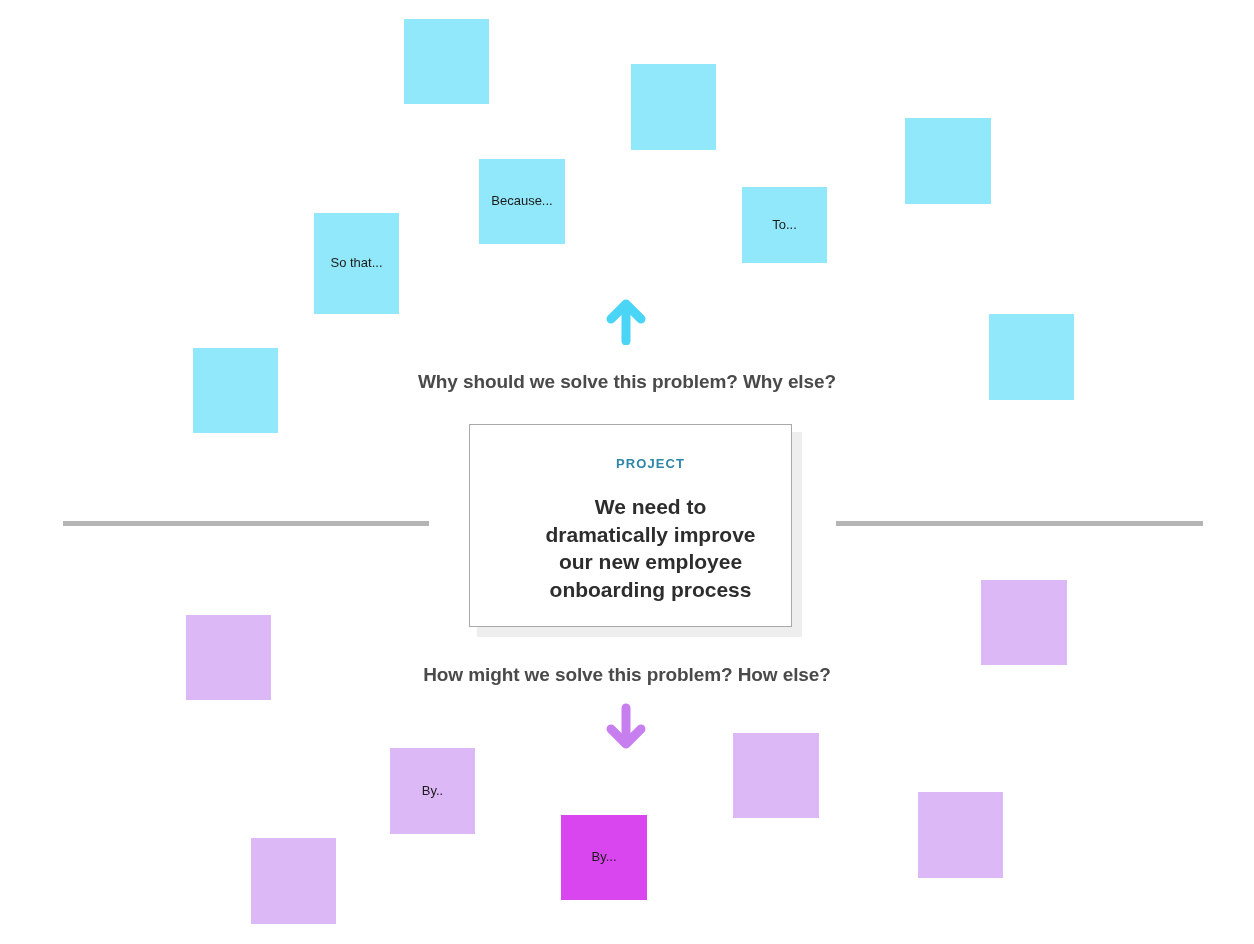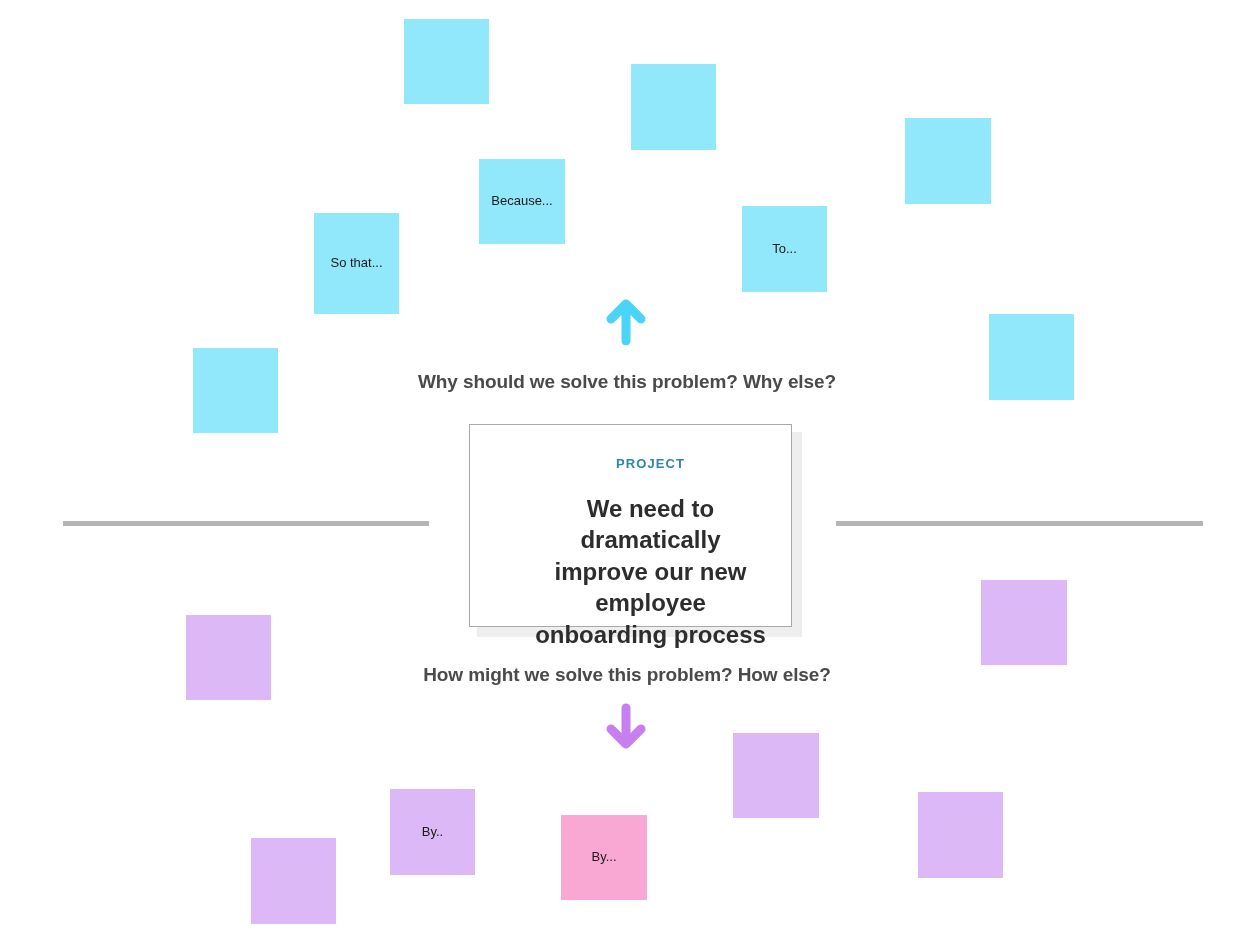--- a/index.html
+++ b/index.html
@@ -107,21 +107,21 @@
     font-size: 13px;
     font-weight: bold;
     letter-spacing: 1.1px;
     color: #2e86a8;
     user-select: none;
   }
   .card-title {
     margin-top: 22px;
     padding: 0 22px;
     font-family: "Liberation Sans", sans-serif;
-    font-size: 24px;
+    font-size: 21px;
     font-weight: bold;
     line-height: 1.31;
     color: #2d2d2d;
     text-align: center;
     user-select: none;
   }
 </style>
 </head>
 <body>
 
@@ -133,21 +133,21 @@
       </div>
     <div class="note cyan" style="left: 631px; top: 64px; width: 85px; height: 86px; background: rgb(146, 232, 251);">
         <span></span>
       </div>
     <div class="note cyan" style="left: 905px; top: 118px; width: 86px; height: 86px; background: rgb(146, 232, 251);">
         <span></span>
       </div>
     <div class="note cyan" style="left: 479px; top: 159px; width: 86px; height: 85px; background: rgb(146, 232, 251);">
         <span>Because...</span>
       </div>
-    <div class="note cyan" style="left: 742px; top: 187px; width: 85px; height: 86px; background: rgb(146, 232, 251); margin-top: 19px;">
+    <div class="note cyan" style="left: 742px; top: 187px; width: 85px; height: 76px; background: rgb(146, 232, 251);">
         <span>To...</span>
       </div>
     <div class="note cyan" style="left: 314px; top: 213px; width: 85px; height: 101px; background: rgb(146, 232, 251);">
         <span>So that...</span>
       </div>
     <div class="note cyan" style="left: 989px; top: 314px; width: 85px; height: 86px; background: rgb(146, 232, 251);">
         <span></span>
       </div>
     <div class="note cyan" style="left: 193px; top: 348px; width: 85px; height: 85px; background: rgb(146, 232, 251);">
         <span></span>
@@ -157,27 +157,27 @@
   <div>
     <div class="note purple" style="left: 981px; top: 580px; width: 86px; height: 85px; background: rgb(221, 184, 247);">
         <span></span>
       </div>
     <div class="note purple" style="left: 186px; top: 615px; width: 85px; height: 85px; background: rgb(221, 184, 247);">
         <span></span>
       </div>
     <div class="note purple" style="left: 733px; top: 733px; width: 86px; height: 85px; background: rgb(221, 184, 247);">
         <span></span>
       </div>
-    <div class="note purple" style="left: 390px; top: 789px; width: 85px; height: 86px; background: rgb(221, 184, 247);">
+    <div class="note purple" style="left: 390px; top: 748px; width: 85px; height: 86px; background: rgb(221, 184, 247);">
         <span>By..</span>
       </div>
     <div class="note purple" style="left: 918px; top: 792px; width: 85px; height: 86px; background: rgb(221, 184, 247);">
         <span></span>
       </div>
-    <div class="note purple" style="left: 561px; top: 815px; width: 86px; height: 85px; background: #f9a8d4;">
+    <div class="note purple" style="left: 561px; top: 815px; width: 86px; height: 85px; background: #d946ef;">
         <span>By...</span>
       </div>
     <div class="note purple" style="left: 251px; top: 838px; width: 85px; height: 86px; background: rgb(221, 184, 247);">
         <span></span>
       </div>
   </div>
 
   <div class="arrow" id="arrow-up" style="left: 604px; top: 297px;">
     <svg viewBox="0 0 44 48" xmlns="http://www.w3.org/2000/svg">
       <g fill="none" stroke="#4ad4f5" stroke-width="9" stroke-linecap="round" stroke-linejoin="round">

